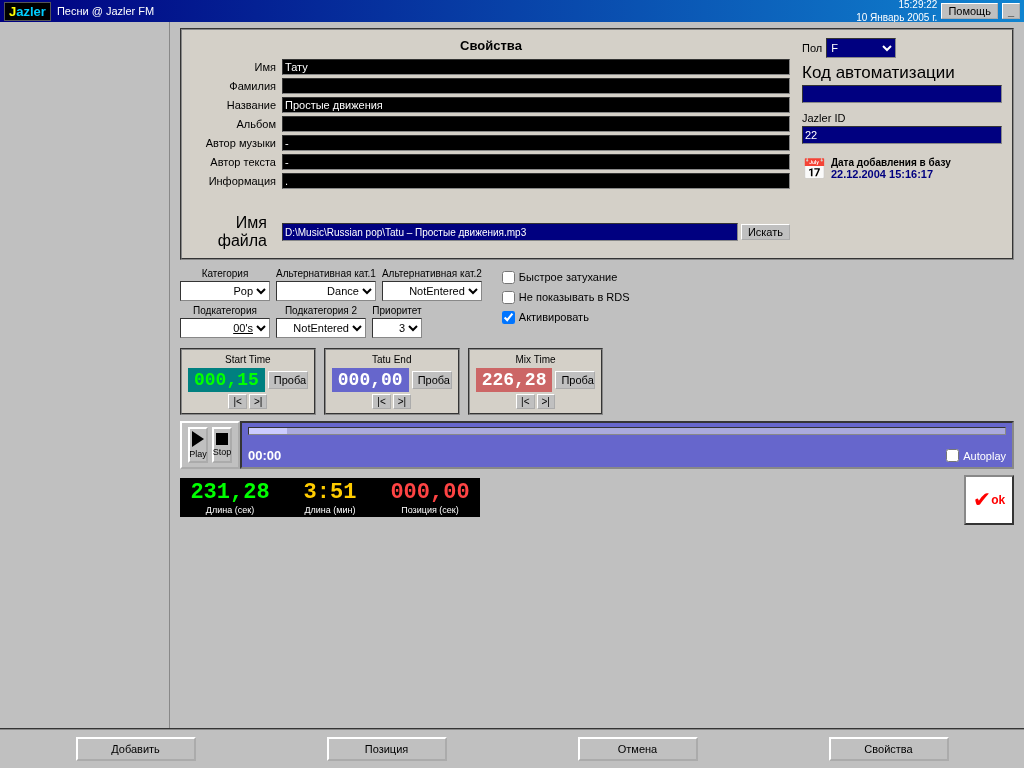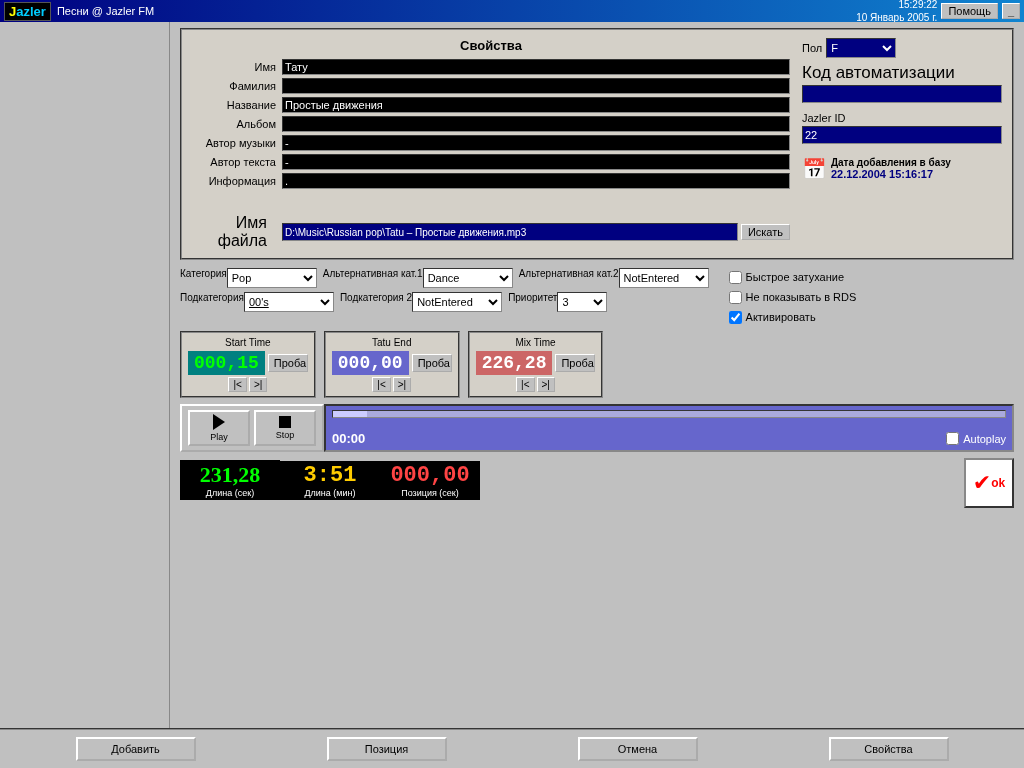--- a/index.html
+++ b/index.html
@@ -155,28 +155,29 @@
       font-size: 20px;
     }
 
     
     #cat-row {
       display: flex;
       gap: 6px;
       margin-bottom: 4px;
       align-items: flex-end;
     }
-    .cat-group { display: flex; }
+    .cat-group { display: flex; flex-direction: column; }
     .cat-label { font-size: 10px; text-align: center; margin-bottom: 2px; }
     .cat-select {
       background: white;
       border: 1px inset #888;
       font-size: 11px;
       height: 20px;
       min-width: 80px;
+      text-align: right;
     }
 
     #subcat-row {
       display: flex;
       gap: 6px;
       margin-bottom: 6px;
       align-items: flex-end;
     }
 
     
@@ -262,21 +263,21 @@
       align-items: center;
       background: #c0c0c0;
       border: 2px outset #fff;
       padding: 4px 6px;
       gap: 2px;
     }
     #play-stop-row { display: flex; gap: 4px; }
     .play-btn {
       background: #c0c0c0;
       border: 2px outset #fff;
-      width: 62px;
+      width: 20px;
       height: 36px;
       cursor: pointer;
       display: flex;
       flex-direction: column;
       align-items: center;
       justify-content: center;
       font-size: 9px;
       gap: 2px;
     }
     .play-icon {
@@ -334,21 +335,21 @@
       display: flex;
       flex-direction: column;
       align-items: center;
       padding: 2px 6px;
       min-width: 100px;
     }
     .stat-value-green {
       color: #00ff00;
       font-size: 22px;
       font-weight: bold;
-      font-family: Liberation Serif, serif;
+      font-family: Liberation Mono, monospace;
     }
     .stat-value-yellow {
       color: #ffcc00;
       font-size: 22px;
       font-weight: bold;
       font-family: 'Courier New', monospace;
     }
     .stat-value-red {
       color: #ff4444;
       font-size: 22px;

